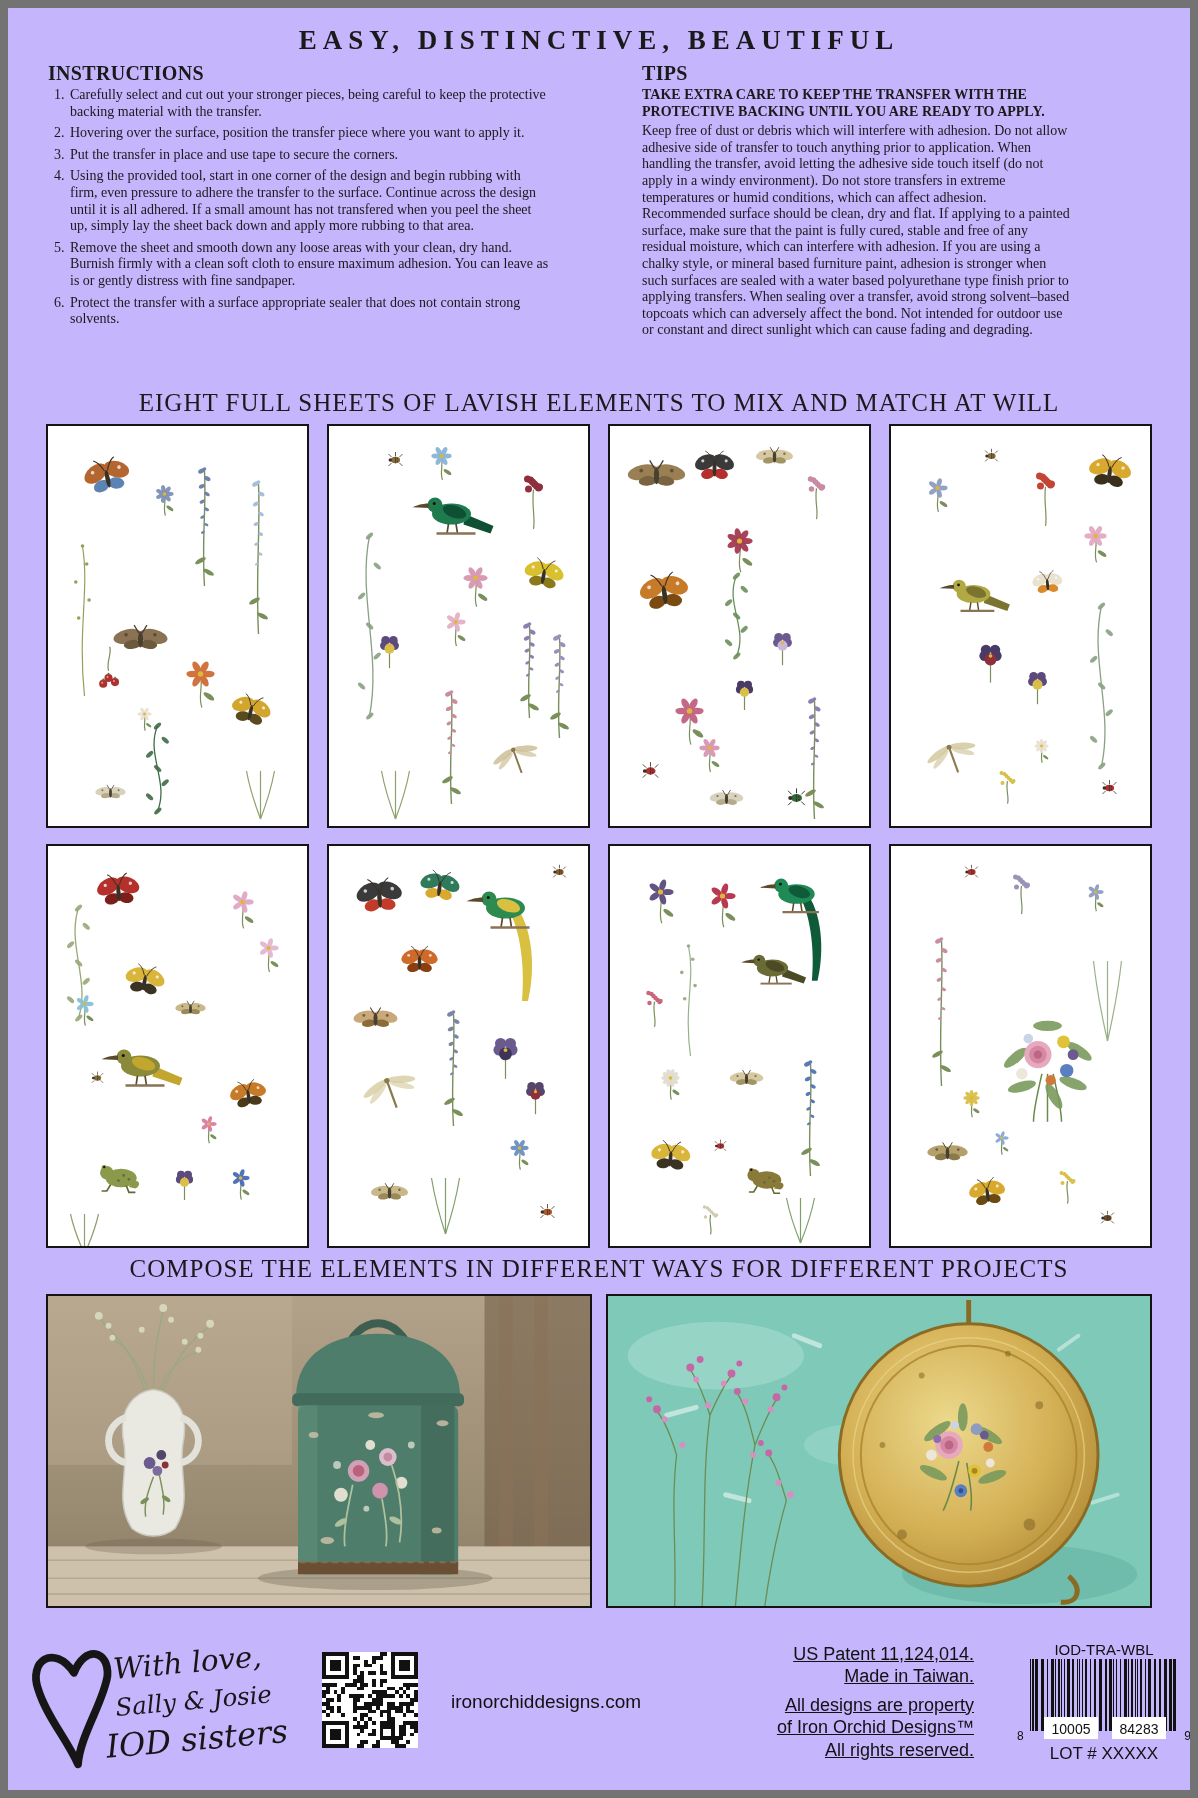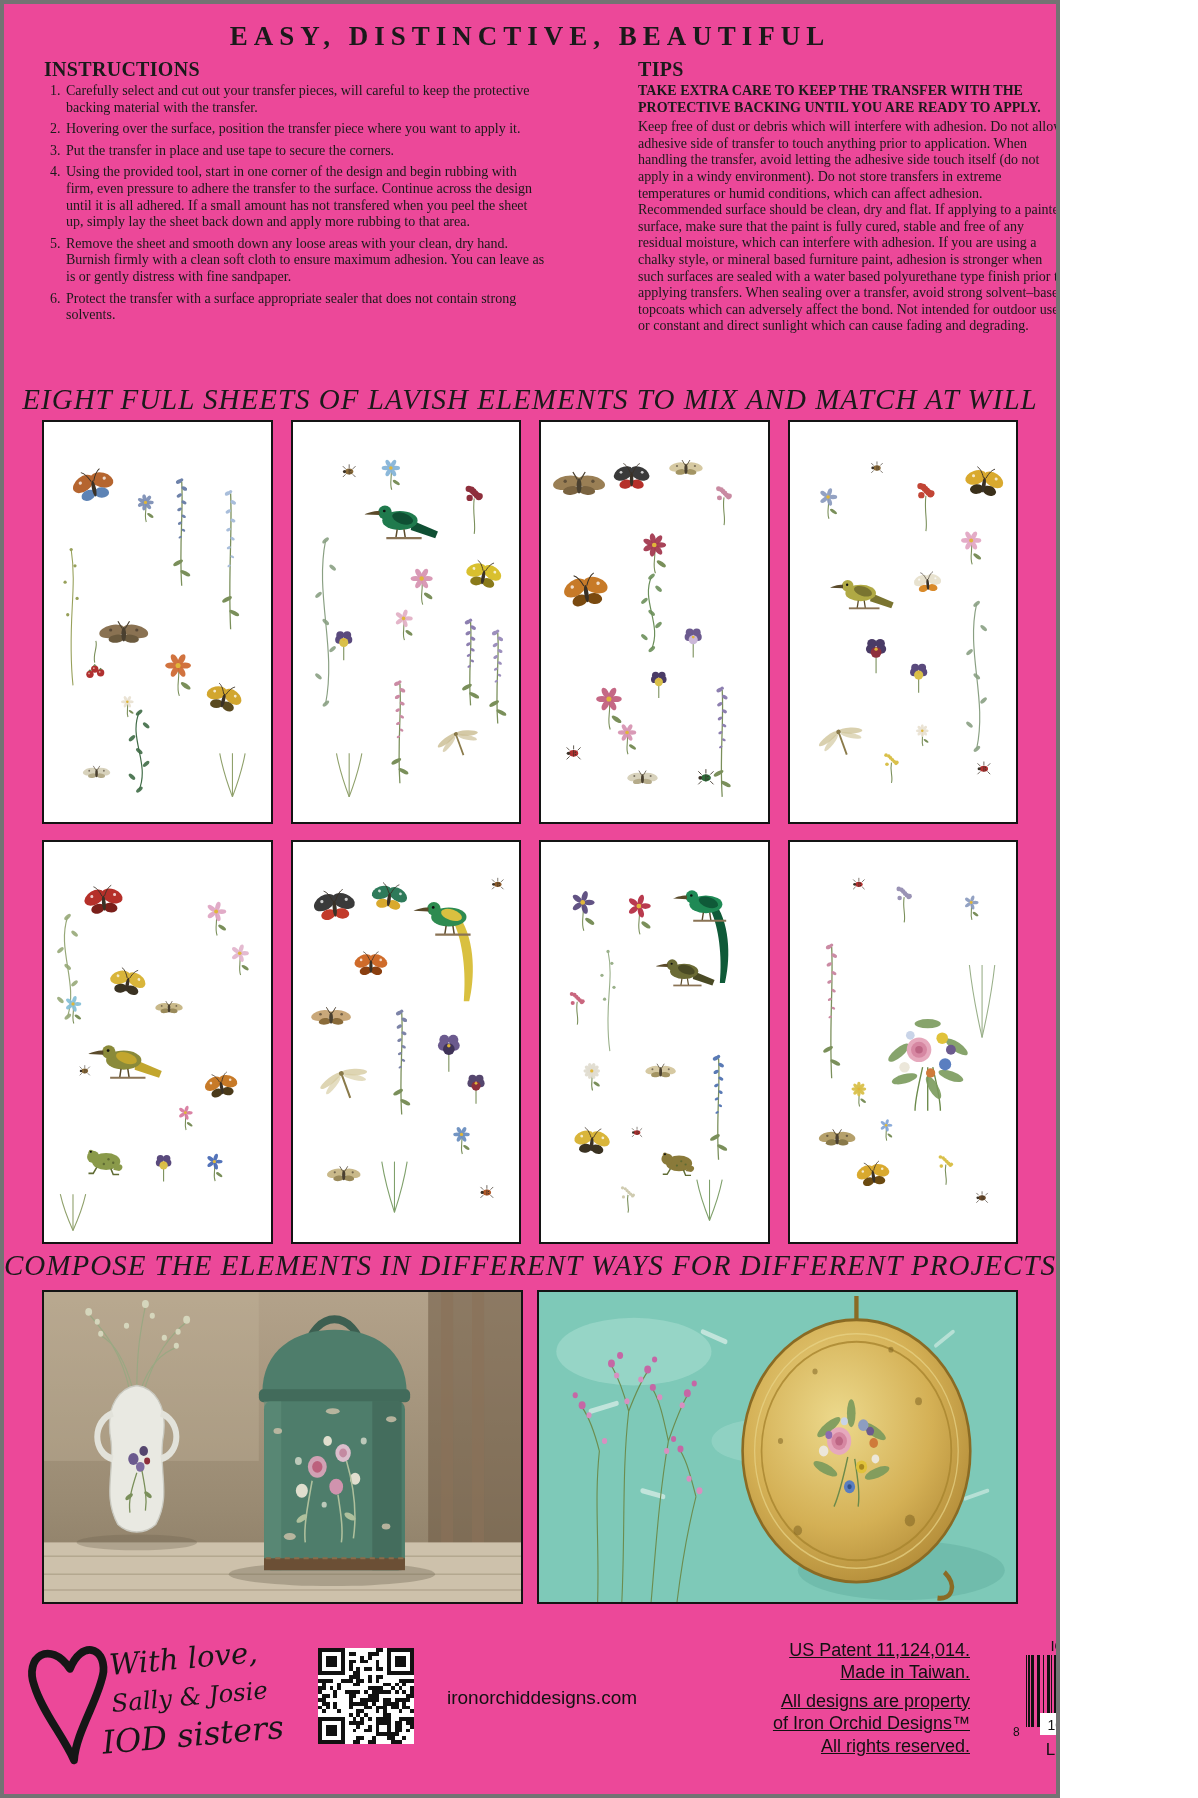--- a/index.html
+++ b/index.html
@@ -1,39 +1,39 @@
 <!DOCTYPE html>
 <html><head>
 <meta charset="utf-8">
 <style>
   html,body{margin:0;padding:0;background:#fff;}
   .page{
-    position:relative; width:1060px; height:1798px; box-sizing:border-box;
-    border:4px solid #737373; background:#ec4899; overflow:hidden;
+    position:relative; width:1198px; height:1798px; box-sizing:border-box;
+    border:8px solid #737373; background:#c4b5fd; overflow:hidden;
     font-family:"Liberation Serif","DejaVu Serif",serif; color:#1a1a1a;
   }
   
   .masthead{height:48px; display:flex; align-items:flex-end; justify-content:center;}
   .masthead h1{
     margin:0; font-size:27px; font-weight:bold; letter-spacing:6px;
   }
   
   .cols{display:flex; padding:6px 40px 0 40px; height:326px; box-sizing:border-box;}
   .col-left{flex:0 0 502px;}
   .col-right{flex:0 0 432px; margin-left:92px;}
   .col-head{font-size:20px; font-weight:bold; margin:0 0 2px 0; letter-spacing:0.3px;}
   ol.steps{margin:0; padding:0 0 0 20px; font-size:14px; line-height:16.6px;}
   ol.steps li{margin:0 0 5px 0; padding-left:2px;}
   ol.steps li::marker{content:counter(list-item) ". ";}
   .tips-warning{font-size:14px; font-weight:bold; margin:0 0 3px 0; line-height:16.6px;}
   .tips-body{font-size:14px; line-height:16.6px; margin:0;}
   
   .section-h{
     height:42px; display:flex; align-items:center; justify-content:center;
-    font-size:29px; letter-spacing:1px; font-weight:normal; white-space:nowrap;font-style:italic;
+    font-size:25px; letter-spacing:1px; font-weight:normal; white-space:nowrap;
   }
   
   .sheets{
     display:grid; grid-template-columns:repeat(4,1fr);
     grid-template-rows:404px 404px; gap:16px 18px; padding:0 38px; height:824px;
     box-sizing:border-box;
   }
   .sheet{border:2px solid #141414; background:#fff; box-sizing:border-box; overflow:hidden;}
   .sheet svg{display:block; width:100%; height:100%;}
   
@@ -65,21 +65,21 @@
 <div class="page">
 
   <div class="masthead">
     <h1>EASY, DISTINCTIVE, BEAUTIFUL</h1>
   </div>
 
   <div class="cols">
     <div class="col-left">
       <p class="col-head">INSTRUCTIONS</p>
       <ol class="steps">
-          <li>Carefully select and cut out your transfer pieces, will careful to keep the protective backing material with the transfer.</li>
+          <li>Carefully select and cut out your stronger pieces, being careful to keep the protective backing material with the transfer.</li>
           <li>Hovering over the surface, position the transfer piece where you want to apply it.</li>
           <li>Put the transfer in place and use tape to secure the corners.</li>
           <li>Using the provided tool, start in one corner of the design and begin rubbing with firm, even pressure to adhere the transfer to the surface. Continue across the design until it is all adhered. If a small amount has not transfered when you peel the sheet up, simply lay the sheet back down and apply more rubbing to that area.</li>
           <li>Remove the sheet and smooth down any loose areas with your clean, dry hand. Burnish firmly with a clean soft cloth to ensure maximum adhesion. You can leave as is or gently distress with fine sandpaper.</li>
           <li>Protect the transfer with a surface appropriate sealer that does not contain strong solvents.</li>
         </ol>
     </div>
     <div class="col-right">
       <p class="col-head">TIPS</p>
       <p class="tips-warning">TAKE EXTRA CARE TO KEEP THE TRANSFER WITH THE PROTECTIVE BACKING UNTIL YOU ARE READY TO APPLY.</p>

